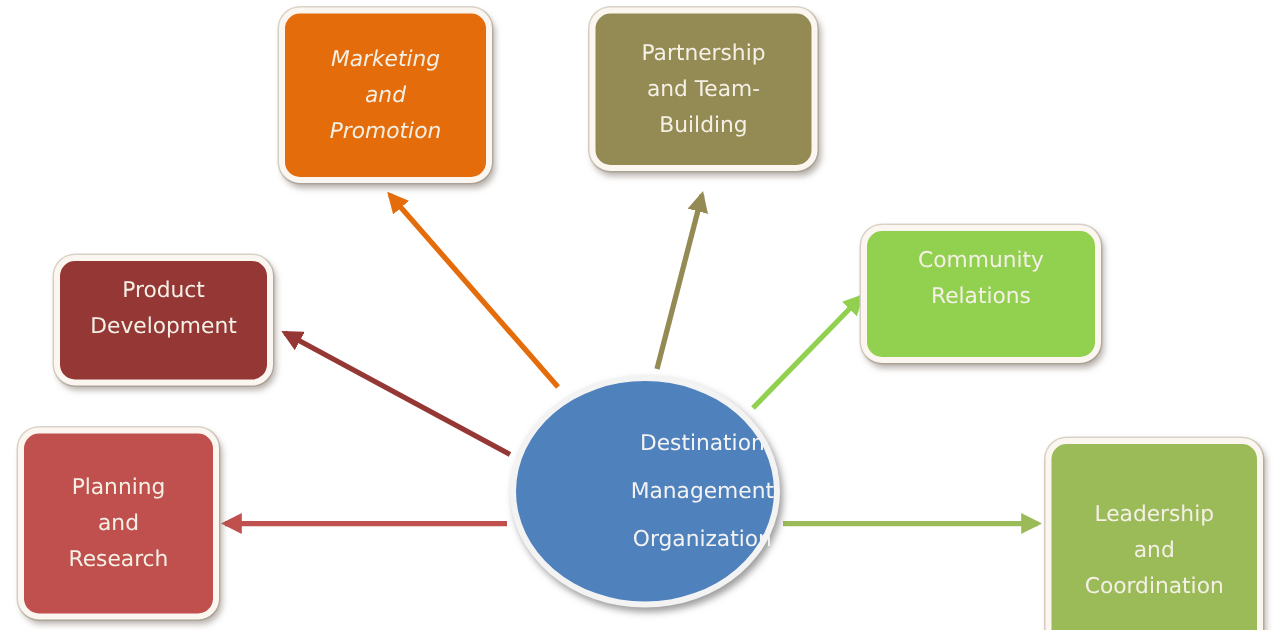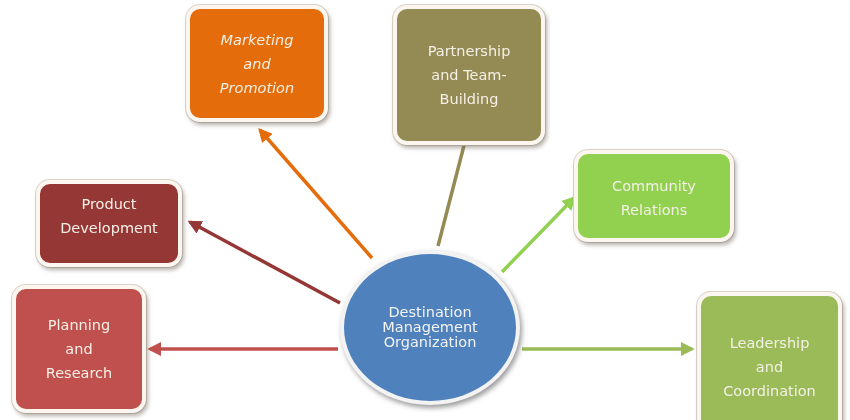--- a/index.html
+++ b/index.html
@@ -5,22 +5,22 @@
   html,body{margin:0;padding:0;background:#fff;}
   body{width:850px;height:420px;position:relative;overflow:hidden;font-family:"DejaVu Sans","Liberation Sans",sans-serif;}
   svg.links{position:absolute;left:0;top:0;width:850px;height:420px;}
   .box{position:absolute;box-sizing:border-box;border:4px solid #fbf6ef;border-radius:14px;
        box-shadow:2px 3px 4px rgba(120,110,100,0.55),0 0 0 1px #ddd6cc;
        display:flex;align-items:center;justify-content:center;text-align:center;
        color:#f4f0e6;font-size:14.5px;line-height:24px;padding:4px;}
   .box span{display:block;white-space:pre-line;}
   .center{position:absolute;left:340px;top:250px;width:180px;height:155px;border-radius:50%;
        background:#4f81bd;border:4px solid #f3f3f3;box-sizing:border-box;
-       box-shadow:2px 3px 5px rgba(90,90,90,0.6);display:flex;align-items:center;justify-content:center;
-       text-align:center;color:#f3f3f3;font-size:14.5px;line-height:15px;}
+       box-shadow:2px 3px 5px rgba(90,90,90,0.6);display:flex;align-items:center;justify-content:flex-end;
+       text-align:center;color:#f3f3f3;font-size:14.5px;line-height:32px;}
   .center span{white-space:pre-line;}
 </style>
 </head>
 <body>
 
 <svg class="links">
   <defs>
     <marker id="arrow" viewBox="0 0 10 10" refX="8" refY="5" markerWidth="4" markerHeight="4" orient="auto-start-reverse">
       <path d="M0,0 L10,5 L0,10 z" fill="context-stroke"></path>
     </marker>
@@ -50,38 +50,38 @@
   <line x1="340" y1="303" x2="190" y2="222" stroke="#953735" stroke-width="3.5" marker-end="url(#a-dr)"></line>
   <line x1="338" y1="349" x2="150" y2="349" stroke="#c0504d" stroke-width="3.5" marker-end="url(#a-rd)"></line>
 </svg>
 
 <div class="box" style="left:186px;top:5px;width:142px;height:117px;background:#e46c0a;font-style:italic;">
   <span>Marketing
 and
 Promotion</span>
 </div>
 
-<div class="box" style="left:393px;top:5px;width:152px;height:140px;background:#948a54;">
+<div class="box" style="left:393px;top:5px;width:152px;height:109px;background:#948a54;">
   <span>Partnership
 and Team-
 Building</span>
 </div>
 
-<div class="box" style="left:574px;top:150px;width:160px;height:92px;background:#92d050;align-items:flex-start;padding-top:20px;">
+<div class="box" style="left:574px;top:150px;width:160px;height:92px;background:#92d050;align-items:flex-start;padding-top:8px;">
   <span>Community
 Relations</span>
 </div>
 
 <div class="box" style="left:697px;top:292px;width:145px;height:150px;background:#9bbb59;">
   <span>Leadership
 and
 Coordination</span>
 </div>
 
-<div class="box" style="left:36px;top:180px;width:146px;height:87px;background:#953735;align-items:flex-start;padding-top:8px;">
+<div class="box" style="left:36px;top:170px;width:146px;height:87px;background:#953735;align-items:flex-start;padding-top:8px;">
   <span>Product
 Development</span>
 </div>
 
 <div class="box" style="left:12px;top:285px;width:134px;height:128px;background:#c0504d;">
   <span>Planning
 and
 Research</span>
 </div>
 

